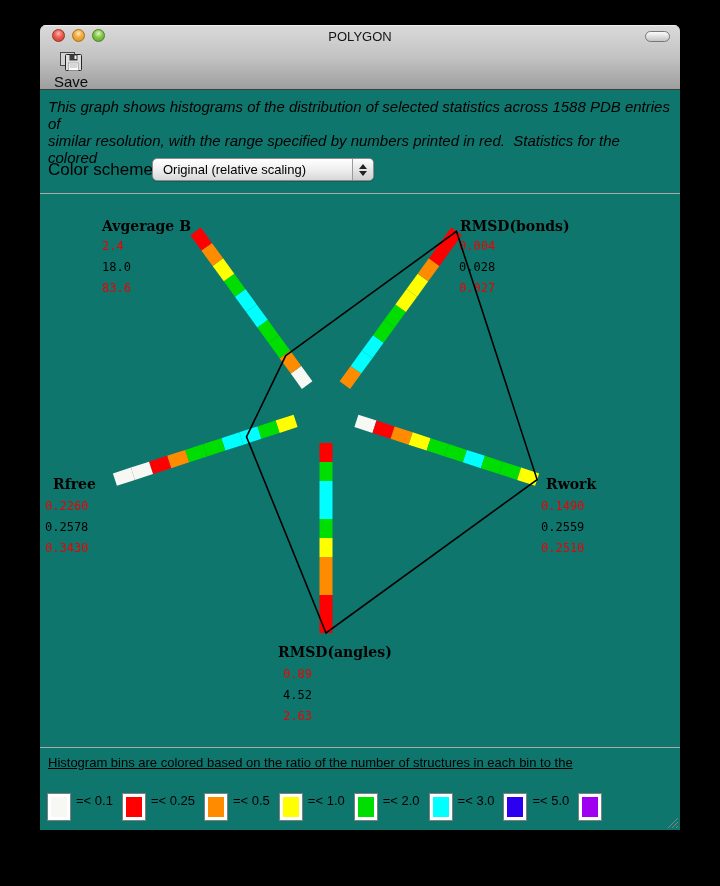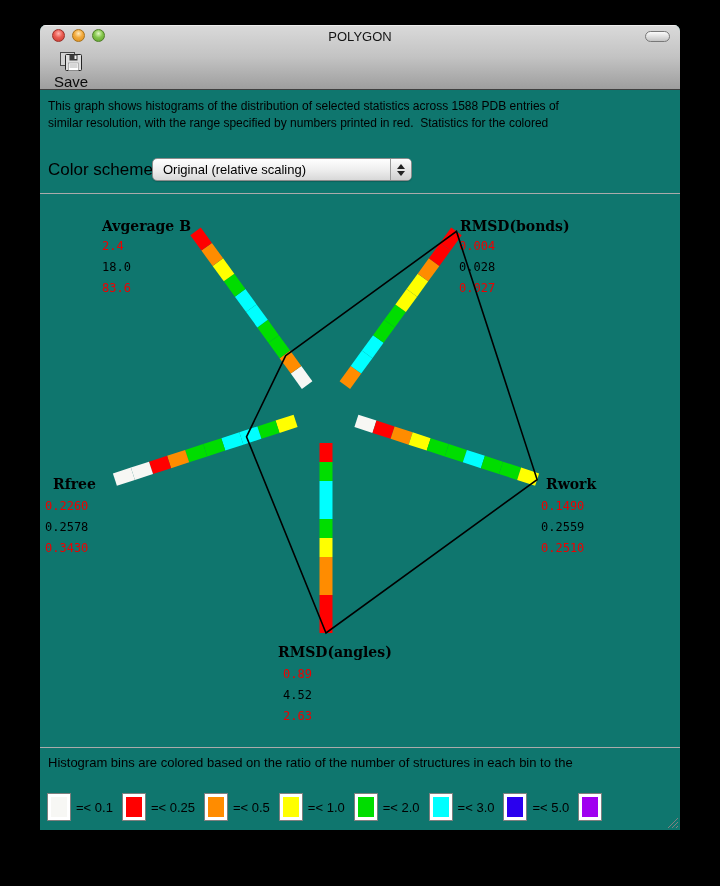--- a/index.html
+++ b/index.html
@@ -18,43 +18,43 @@
   .light.green{background:radial-gradient(circle at 50% 32%,#E0F7C0 0%,#83C54A 45%,#5E9E2E 100%);border:1px solid #4E7E26;}
   .title{position:absolute;left:0;right:0;top:0;height:22px;line-height:23px;
          text-align:center;font-size:13px;color:#141414;}
   .lozenge{position:absolute;right:10px;top:6px;width:25px;height:11px;border-radius:6px;
            background:linear-gradient(#FBFBFB,#C4C4C4);border:1px solid #787878;box-sizing:border-box;}
   .save-btn{position:absolute;left:10px;top:25px;width:42px;text-align:center;cursor:default;}
   .save-btn .lbl{font-size:15px;color:#0A0A0A;line-height:12px;}
   
   .info-panel{position:absolute;top:65px;left:0;width:640px;height:103px;
               border-bottom:1px solid #ABABAB;}
-  .info-text{padding:8px 8px 0 8px;font-size:12px;line-height:17px;color:#000;}
+  .info-text{padding:8px 8px 0 8px;font-size:15px;line-height:17px;color:#000;font-style:italic;}
   .info-text div{white-space:pre-wrap;}
   .scheme-label{position:absolute;left:8px;top:68px;height:23px;line-height:23px;font-size:17px;color:#000;}
-  .popup{position:absolute;left:112px;top:68px;width:260px;height:23px;
+  .popup{position:absolute;left:112px;top:68px;width:222px;height:23px;
          border:1px solid #8C8C8C;border-radius:5px;box-sizing:border-box;
          background:linear-gradient(#FFFFFF,#EFEFEF 50%,#D8D8D8);
          box-shadow:0 1px 1px rgba(0,0,0,0.18);}
   .popup .val{position:absolute;left:10px;top:0;height:21px;line-height:21px;font-size:13px;color:#000;}
   .popup .stepper{position:absolute;right:0;top:0;bottom:0;width:20px;
                   border-left:1px solid #9A9A9A;border-radius:0 4px 4px 0;
                   background:linear-gradient(#FDFDFD,#CFCFCF);
                   display:flex;flex-direction:column;align-items:center;justify-content:center;gap:2px;}
   .tri-up{width:0;height:0;border-left:4px solid transparent;border-right:4px solid transparent;border-bottom:5px solid #222;}
   .tri-down{width:0;height:0;border-left:4px solid transparent;border-right:4px solid transparent;border-top:5px solid #222;}
   
   .plot-area{position:absolute;top:169px;left:0;width:640px;height:553px;text-align:right;}
   
   .footer-panel{position:absolute;top:722px;left:0;width:640px;height:83px;
                 border-top:1px solid #ABABAB;box-sizing:border-box;}
-  .footer-text{padding:6px 8px 0 8px;font-size:13px;line-height:17px;color:#000;}
+  .footer-text{padding:6px 8px 0 8px;font-size:13px;line-height:17px;color:#000;text-decoration:underline;}
   .footer-text div{white-space:pre-wrap;}
   .legend-row{position:absolute;left:7px;top:45px;display:flex;align-items:center;}
-  .legend-item{display:flex;align-items:center;margin-right:9px;}
+  .legend-item{display:flex;margin-right:9px;}
   .swatch{width:24px;height:28px;border:1px solid #7F7F7F;background:#FFF;box-sizing:border-box;position:relative;}
   .swatch .fill{position:absolute;left:3px;right:3px;top:3px;bottom:3px;}
   .legend-label{font-size:13px;margin-left:5px;color:#000;}
   .grip{position:absolute;right:1px;bottom:1px;width:14px;height:14px;}
 </style>
 </head>
 <body>
 
 <div class="window">
 

